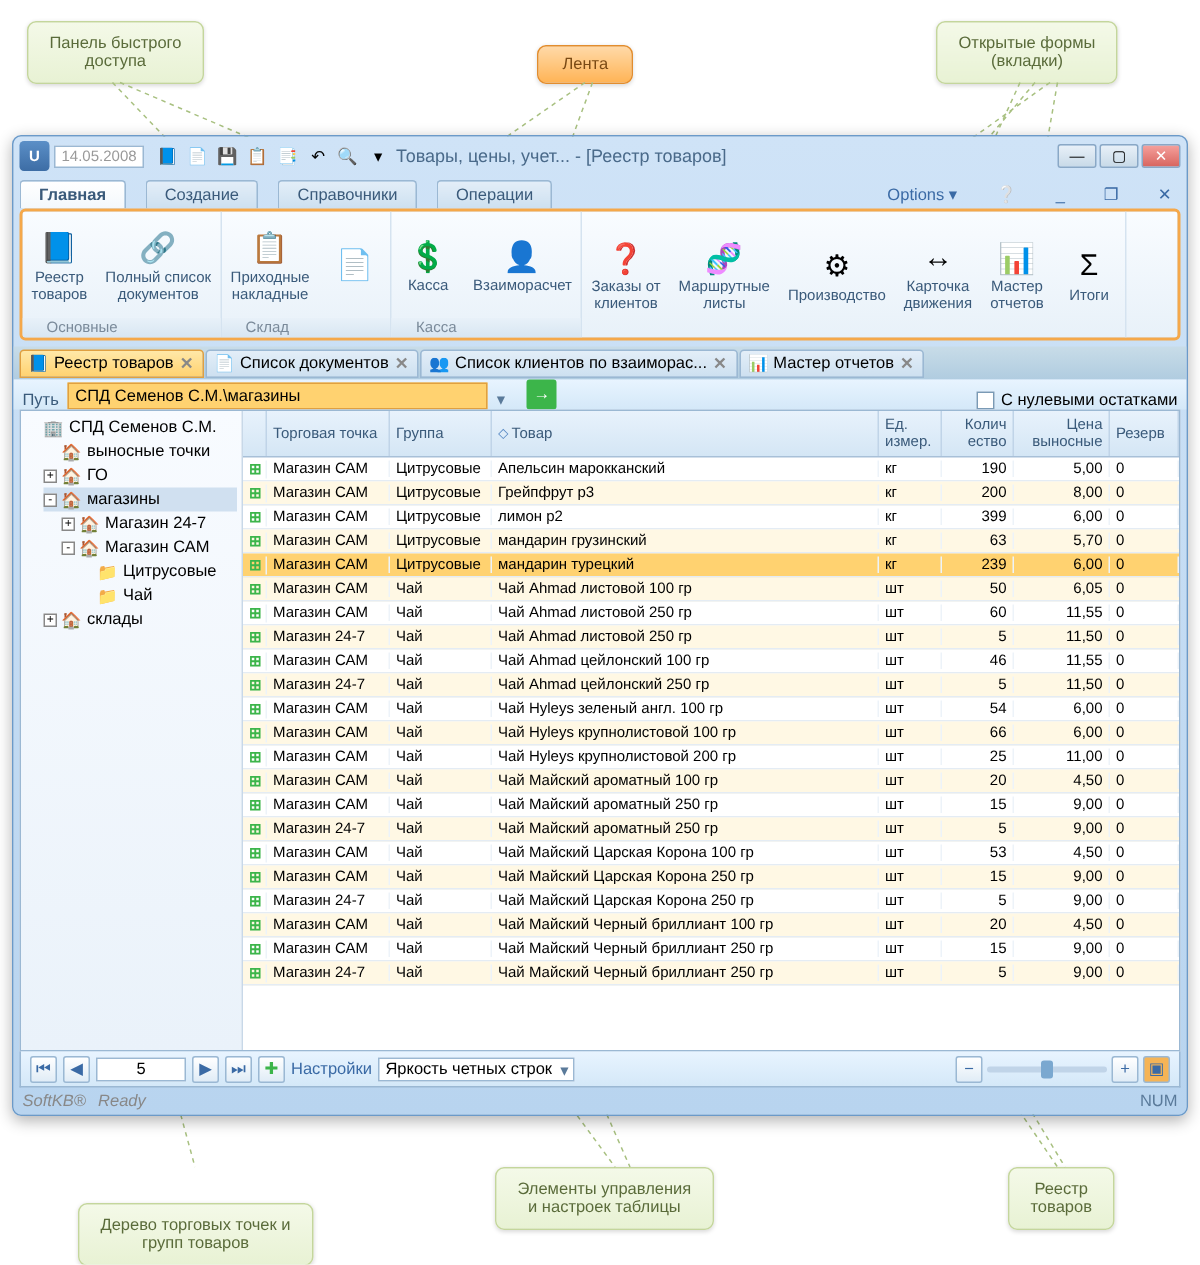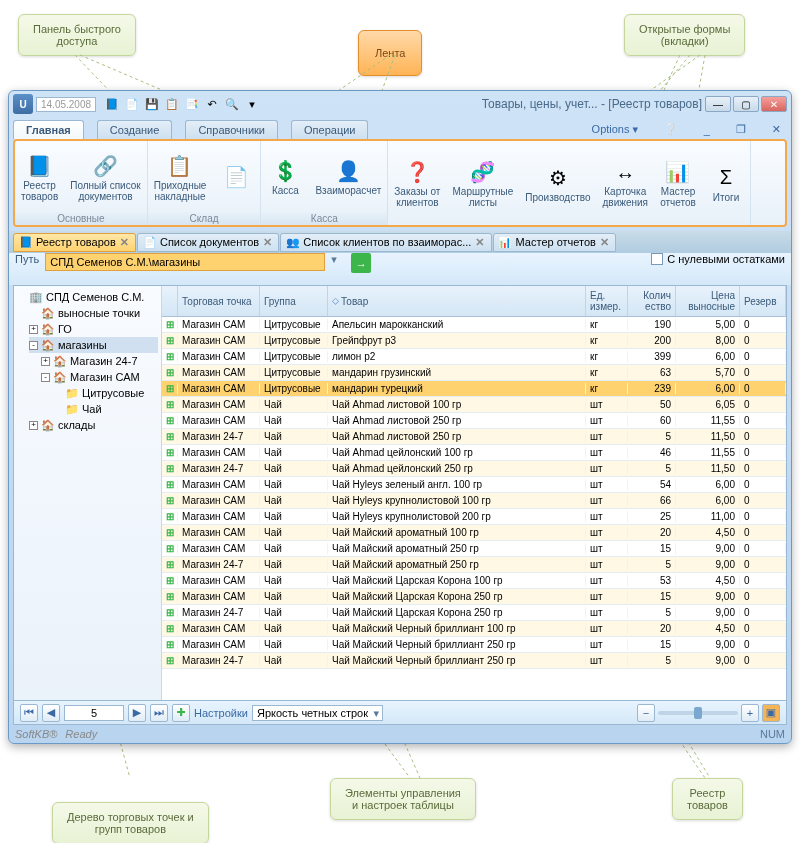--- a/index.html
+++ b/index.html
@@ -1,47 +1,47 @@
 <!DOCTYPE html>
 <html><head>
 <meta charset="utf-8">
 <style>
 *{box-sizing:border-box;margin:0;padding:0;font-family:Tahoma,Arial,sans-serif;font-size:11px}
 body{background:#fff;width:800px;height:843px;position:relative;overflow:hidden}
 .callout{position:absolute;background:linear-gradient(#f4f9e8,#e8f2d4);border:1px solid #c4d69c;border-radius:6px;padding:8px 14px;text-align:center;color:#5a6b3a;box-shadow:0 1px 3px rgba(0,0,0,.15)}
-.callout-ribbon{position:absolute;background:linear-gradient(#ffd9a8,#ffb456);border:1px solid #e28d2e;border-radius:6px;padding:16px 16px;text-align:center;color:#7a4a15;box-shadow:0 1px 3px rgba(0,0,0,.15)}
+.callout-ribbon{position:absolute;background:linear-gradient(#ffd9a8,#ffb456);border:1px solid #e28d2e;border-radius:6px;padding:6px 16px;text-align:center;color:#7a4a15;box-shadow:0 1px 3px rgba(0,0,0,.15)}
 svg.lines{position:absolute;top:0;left:0;pointer-events:none}
 .window{position:absolute;left:8px;top:90px;width:784px;height:654px;background:linear-gradient(#cfe3f7,#b8d4ef);border:1px solid #6b9ac9;border-radius:6px;box-shadow:0 3px 10px rgba(0,0,0,.3);display:flex;flex-direction:column;overflow:hidden}
 .titlebar{height:26px;display:flex;align-items:center;padding:0 4px;gap:3px}
 .app-icon{width:20px;height:20px;background:linear-gradient(#5b8fc7,#3d6da5);border-radius:3px;display:flex;align-items:center;justify-content:center;color:#fff;font-weight:bold;font-size:10px}
 .date-box{background:#fff;border:1px solid #9bb8d3;padding:1px 4px;color:#999;font-size:10px}
 .qat{display:flex;gap:2px;margin-left:4px}
 .qat-btn{width:18px;height:18px;border:1px solid transparent;border-radius:2px;display:flex;align-items:center;justify-content:center;cursor:pointer}
-.title-text{flex:1;text-align:right;color:#4a6a8a;font-size:12px}
+.title-text{flex:1;text-align:left;color:#4a6a8a;font-size:12px}
 .win-btns{display:flex;gap:2px}
 .win-btn{width:26px;height:16px;border:1px solid #8aa8c6;border-radius:2px;display:flex;align-items:center;justify-content:center;background:linear-gradient(#e8f0f8,#c8dae8);cursor:pointer;font-size:10px}
 .win-btn.close{background:linear-gradient(#f5a09c,#d8655f);color:#fff}
 .tabs-bar{height:22px;display:flex;align-items:flex-end;padding:0 4px;gap:14px}
 .rtab{padding:3px 12px;border:1px solid #9bb8d3;border-bottom:none;border-radius:3px 3px 0 0;background:linear-gradient(#e3eef8,#cde0f0);color:#3a5a7a;cursor:pointer;margin-right:-1px}
 .rtab.active{background:linear-gradient(#fff,#f3f8fc);font-weight:bold}
 .tabs-spacer{flex:1}
 .opt-link{color:#3a6aa5;padding:3px 6px;cursor:pointer}
 .ribbon{height:88px;margin:0 4px 4px;background:linear-gradient(#f9fcff,#e8f1f9);border:2px solid #f5a84a;border-radius:4px;display:flex;overflow:hidden}
 .rgroup{display:flex;flex-direction:column;align-items:center;border-right:1px solid #d5e3f0}
 .rgroup-items{display:flex;flex:1}
-.rgroup-label{font-size:10px;color:#7a8a9a;padding:1px 16px;background:linear-gradient(#e8f1f9,#d8e6f2);width:100%;text-align:center}
+.rgroup-label{font-size:10px;color:#7a8a9a;padding:1px 16px;background:linear-gradient(#e8f1f9,#d8e6f2);width:100%;}
 .rbtn{display:flex;flex-direction:column;align-items:center;justify-content:center;padding:2px 6px;cursor:pointer;border-radius:3px;min-width:48px}
 .rbtn-icon{width:28px;height:28px;display:flex;align-items:center;justify-content:center;font-size:20px}
 .rbtn-label{font-size:10px;color:#3a5a7a;text-align:center;line-height:1.1}
 .doc-tabs{height:22px;display:flex;align-items:center;padding:0 4px;gap:1px;background:linear-gradient(#c8dce8,#b0cce0)}
 .dtab{display:flex;align-items:center;gap:4px;padding:2px 6px;border:1px solid #9bb8d3;border-radius:3px 3px 0 0;background:linear-gradient(#e3eef8,#cde0f0);cursor:pointer;font-size:10px}
 .dtab.active{background:linear-gradient(#ffe8a8,#ffd270);border-color:#e0a040}
 .dtab-icon{width:12px;height:12px;display:inline-flex;align-items:center;justify-content:center}
 .dtab-close{color:#888;cursor:pointer;font-weight:bold}
-.path-bar{height:32px;display:flex;align-items:flex-start;padding:0 6px;gap:6px;background:linear-gradient(#e8f4ff,#d4e8f8)}
+.path-bar{height:20px;display:flex;align-items:flex-end;padding:0 6px;gap:6px;background:linear-gradient(#e8f4ff,#d4e8f8)}
 .path-label{color:#3a5a7a}
 .path-input{flex:0 0 280px;background:#ffd270;border:1px solid #e0a040;padding:2px 4px;height:18px}
 .go-btn{width:20px;height:20px;background:#3cb54a;color:#fff;display:flex;align-items:center;justify-content:center;border-radius:2px;cursor:pointer;font-weight:bold}
 .chk{display:flex;align-items:center;gap:4px;margin-left:auto}
 .chk-box{width:12px;height:12px;border:1px solid #7a9ab5;background:#fff}
 .content{flex:1;display:flex;background:#fff;margin:0 4px;border:1px solid #9bb8d3;overflow:hidden}
 .tree{width:148px;border-right:1px solid #c8d8e8;padding:3px;overflow:auto;background:linear-gradient(#f8fbff,#eaf2fa)}
 .tree-node{display:flex;align-items:center;gap:3px;padding:1px 0;cursor:pointer;white-space:nowrap}
 .tree-node.sel{background:#d0e0f0}
 .exp{width:9px;height:9px;border:1px solid #888;display:inline-flex;align-items:center;justify-content:center;font-size:8px;line-height:1;background:#fff}

